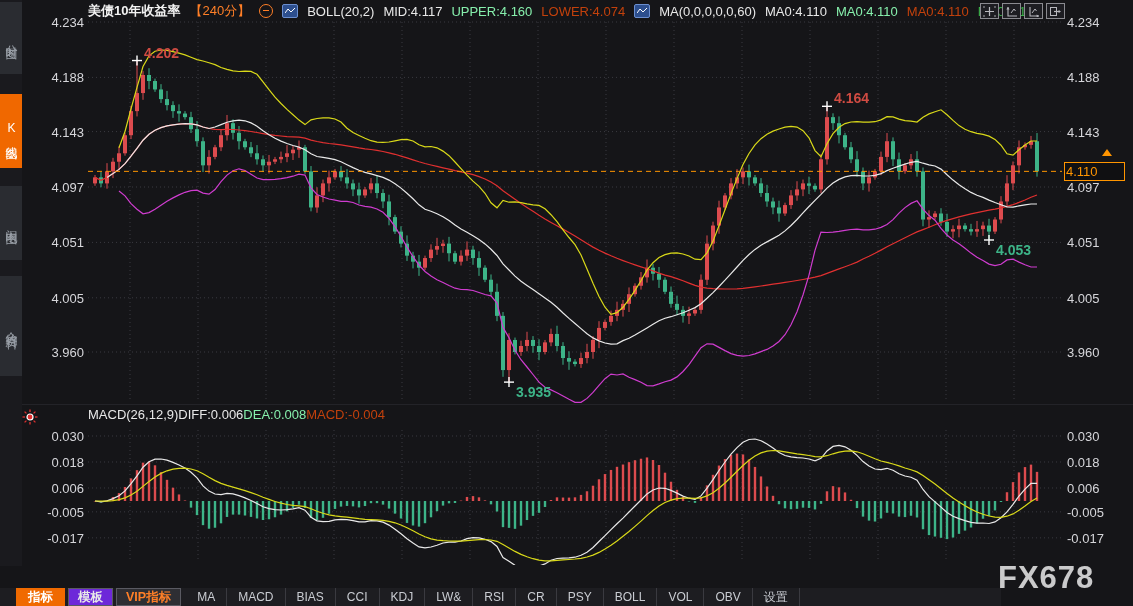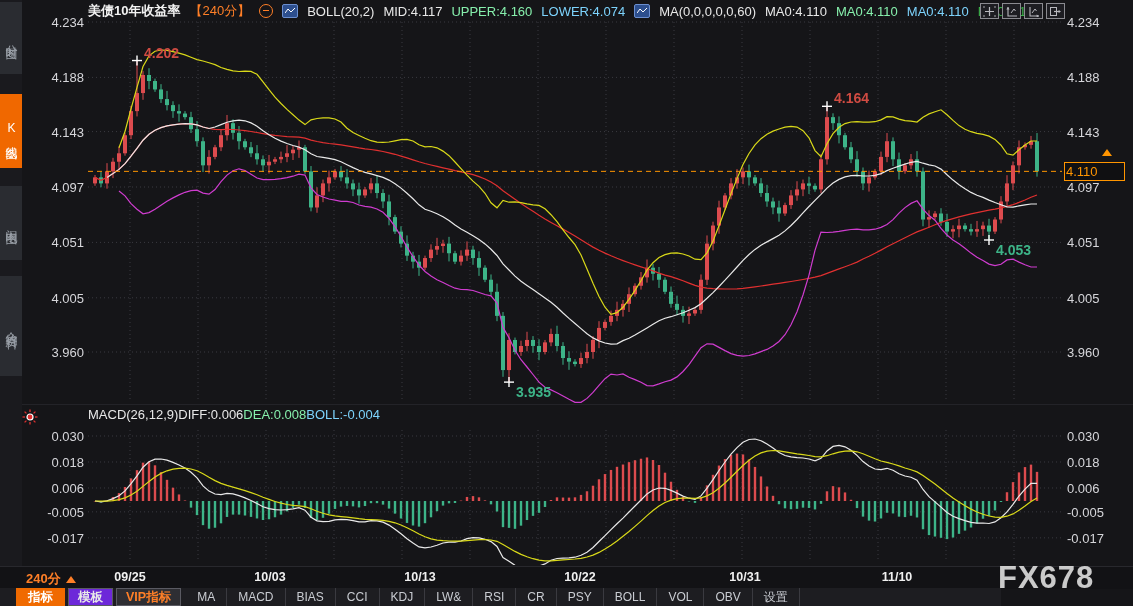--- a/index.html
+++ b/index.html
@@ -7,21 +7,21 @@
           font-family:"Liberation Sans",sans-serif;overflow:hidden;color:#e8e8e8;}
   
   .sidebar{position:absolute;left:0;top:0;width:22px;height:566px;background:#1a1a1e;}
   .side-item{position:absolute;left:0;width:22px;background:#2a2c31;color:#9aa0a8;
              writing-mode:vertical-rl;text-orientation:upright;font-size:12px;
              display:flex;align-items:center;justify-content:center;letter-spacing:2px;cursor:pointer;}
   .side-item.active{background:#f06800;color:#ffffff;}
   
   .chart-header{position:absolute;left:88px;top:0;height:22px;display:flex;align-items:center;
                 gap:9px;font-size:13px;white-space:nowrap;z-index:6;}
-  .c-white{color:#e8e8e8}.c-yellow{color:#86efac}.c-magenta{color:#7dd3fc}
+  .c-white{color:#e8e8e8}.c-yellow{color:#86efac}.c-magenta{color:#c2410c}
   .c-green{color:#3cb54a}.c-orange{color:#ff7f27}
   .title{font-weight:bold;color:#f2f2f2;}
   .minus-circle{width:12px;height:12px;border:1px solid #ff7f27;border-radius:50%;display:inline-block;}
   .minus-circle::after{content:"";display:block;width:6px;border-top:1px solid #ff7f27;margin:5px auto 0;}
   .mini-chart-icon{width:14px;height:12px;background:#2d4f8e;border:1px solid #6b8fd0;border-radius:2px;
                    display:inline-flex;align-items:center;justify-content:center;}
   
   .win-icons{position:absolute;right:68px;top:3px;display:flex;gap:3px;z-index:6;}
   .win-icon{width:17px;height:14px;border:1px solid #8a8a90;background:#1d1d22;display:flex;
             align-items:center;justify-content:center;cursor:pointer;}
@@ -707,54 +707,40 @@
           <path d="M5 5.5h6" stroke="#b8b8be" stroke-width="1.2"></path>
           <path d="M12 5.5L9.6 3.9v3.2z" fill="#b8b8be"></path>
         </svg>
     </span>
   </div>
 
   <div class="macd-header">
     <span class="c-white">MACD(26,12,9)</span>
     <span class="c-white">DIFF:0.006</span>
     <span class="c-yellow">DEA:0.008</span>
-    <span class="c-magenta">BOLL:-0.004</span>
+    <span class="c-magenta">MACD:-0.004</span>
   </div>
 
   <svg class="alert-icon" width="16" height="16" viewBox="0 0 16 16">
     <g stroke="#e03030" stroke-width="1.3">
       <line x1="8" y1="0.5" x2="8" y2="3"></line>
         <line x1="8" y1="13" x2="8" y2="15.5"></line>
       <line x1="0.5" y1="8" x2="3" y2="8"></line>
         <line x1="13" y1="8" x2="15.5" y2="8"></line>
       <line x1="2.6" y1="2.6" x2="4.4" y2="4.4"></line>
         <line x1="11.6" y1="11.6" x2="13.4" y2="13.4"></line>
       <line x1="2.6" y1="13.4" x2="4.4" y2="11.6"></line>
         <line x1="11.6" y1="4.4" x2="13.4" y2="2.6"></line>
     </g>
     <circle cx="8" cy="8" r="3" fill="#e03030" stroke="#ffffff" stroke-width="1.2"></circle>
   </svg>
 
   <div id="price-tag" style="top: 162.346px;">4.110</div>
   <div id="price-tag-arrow" style="top: 149.346px;"></div>
 
-  <div class="date-row">
-    <div class="period-sel">
-      <span>240分</span>
-      <span class="up-tri"></span>
-    </div>
-    <div id="date-labels">
-        <div class="date-label" style="left: 107px;">09/25</div>
-        <div class="date-label" style="left: 247px;">10/03</div>
-        <div class="date-label" style="left: 397px;">10/13</div>
-        <div class="date-label" style="left: 557px;">10/22</div>
-        <div class="date-label" style="left: 722px;">10/31</div>
-        <div class="date-label" style="left: 874px;">11/10</div>
-      </div>
-  </div>
 
   <nav class="tab-bar" id="tab-bar">
       <div class="tab active">指标</div>
       <div class="tab btn">模板</div>
       <div class="tab vip">VIP指标</div>
       <div class="tab plain">MA</div>
       <div class="tab plain">MACD</div>
       <div class="tab plain">BIAS</div>
       <div class="tab plain">CCI</div>
       <div class="tab plain">KDJ</div>

